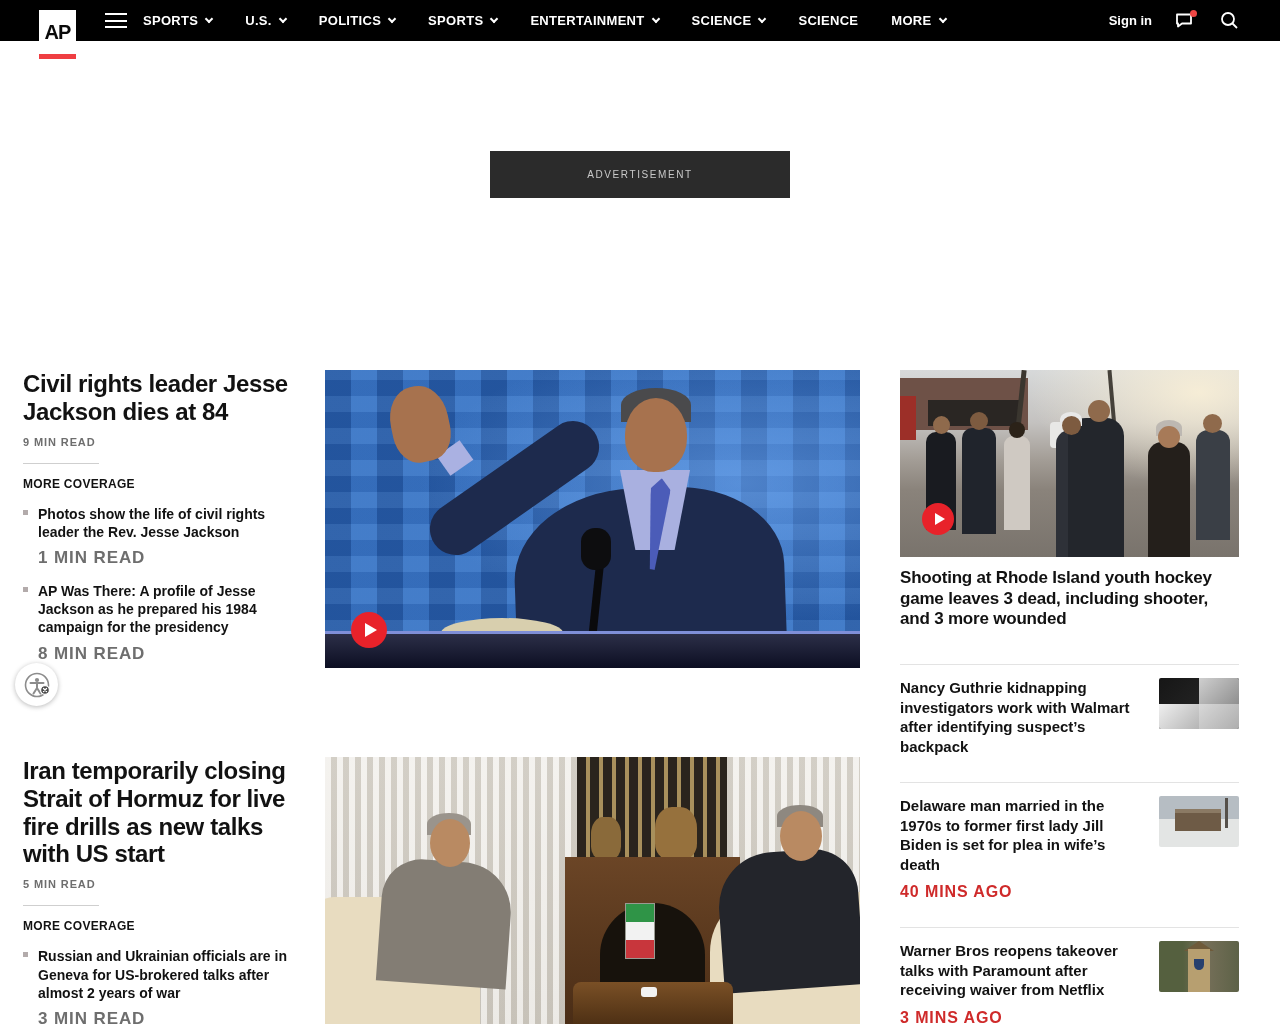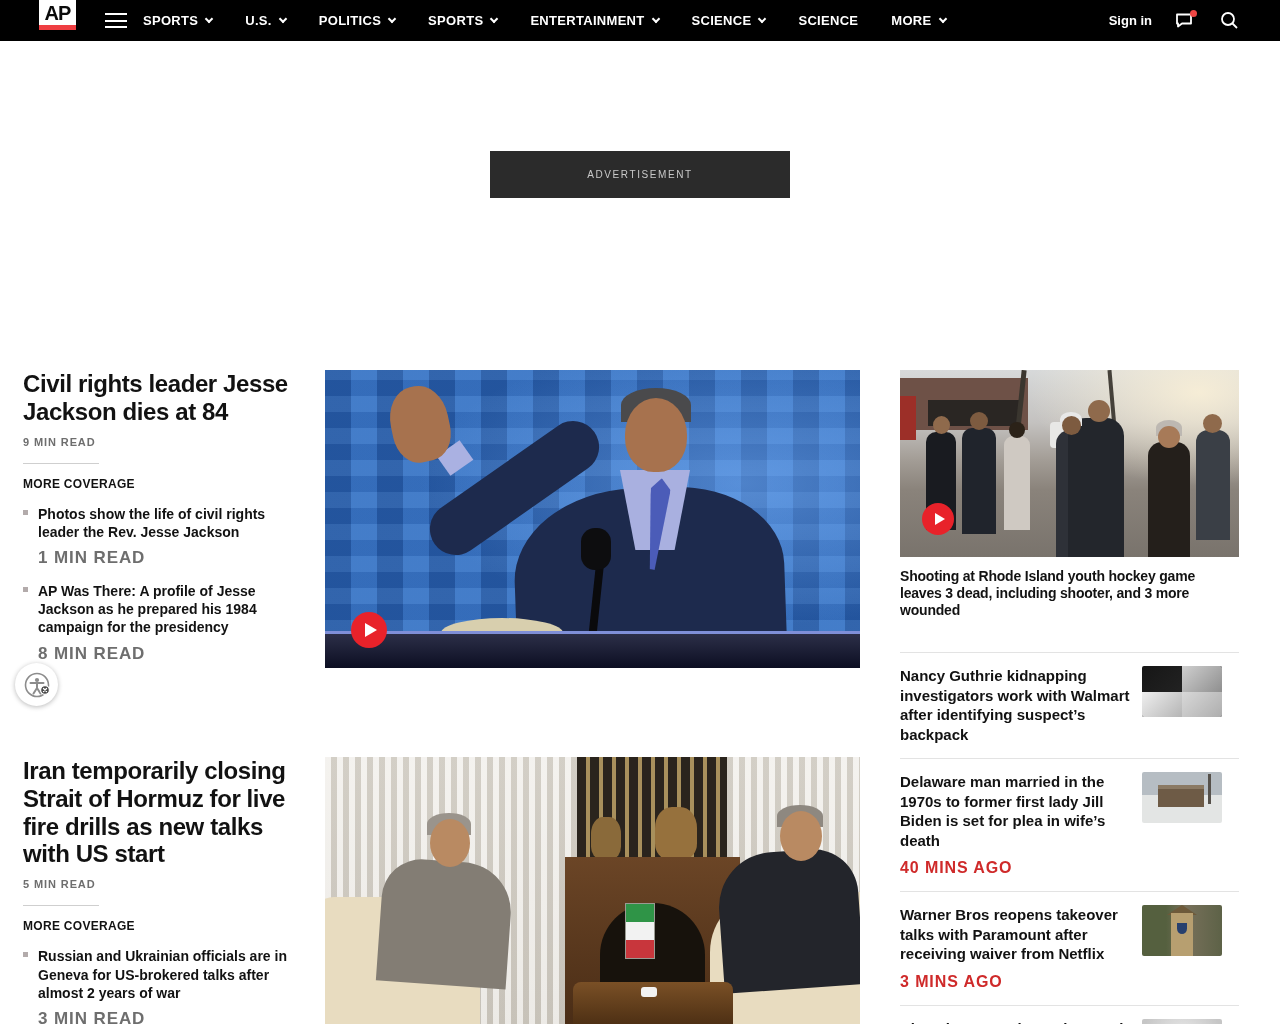--- a/index.html
+++ b/index.html
@@ -2,21 +2,21 @@
 <html><head>
 <meta charset="utf-8">
 <style>
   * { margin:0; padding:0; box-sizing:border-box; }
   html,body { background:#fff; }
   .page { position:relative; width:1280px; height:1024px; background:#fff; overflow:hidden;
           font-family:"Liberation Sans", sans-serif; }
 
   
   .topbar { position:absolute; left:0; top:0; width:1280px; height:41px; background:#000; z-index:20; }
-  .ap-logo { position:absolute; left:39px; top:0; width:37px; height:30px; background:#fff;
+  .ap-logo { position:absolute; left:39px; top:10px; width:37px; height:49px; background:#fff;
              display:flex; align-items:center; justify-content:center; cursor:pointer; }
   .ap-logo-text { font-weight:800; font-size:20px; letter-spacing:-1px; color:#0a0a0a; margin-top:-4px; }
   .ap-logo-red { position:absolute; left:0; bottom:0; width:100%; height:5px; background:#ef3e42; }
   .hamburger { position:absolute; left:105px; top:13px; width:22px; height:15px; display:flex;
                flex-direction:column; justify-content:space-between; cursor:pointer; }
   .hamburger span { display:block; width:22px; height:2px; background:#fff; }
   .main-nav { position:absolute; left:143px; top:0; height:41px; display:flex; align-items:center; gap:33px; }
   .nav-item { color:#fff; font-size:13px; font-weight:bold; letter-spacing:.3px; display:flex;
               align-items:center; gap:8px; cursor:pointer; white-space:nowrap; }
   .caret { width:6px; height:6px; border-right:2px solid #fff; border-bottom:2px solid #fff;
@@ -121,25 +121,25 @@
   .s-hug2h { left:162px; top:46px; width:19px; height:19px; background:#7d5b40; border-radius:50%; }
   .s-ladyR { left:248px; top:72px; width:42px; height:115px; background:#241f1b; border-radius:14px 14px 0 0; }
   .s-ladyRhair { left:256px; top:50px; width:26px; height:16px; background:#bdb8b2; border-radius:50% 50% 0 0; }
   .s-ladyRh { left:258px; top:56px; width:22px; height:22px; background:#a77a58; border-radius:50%; }
   .s-manR { left:296px; top:60px; width:34px; height:110px; background:#3a3f46; border-radius:12px 12px 0 0; }
   .s-manRh { left:303px; top:44px; width:19px; height:19px; background:#8f6a4c; border-radius:50%; }
   .shoot .play-btn { left:22px; bottom:22px; width:32px; height:32px; }
   .shoot .play-tri { border-left-width:10px; border-top-width:6px; border-bottom-width:6px; }
 
   
-  .r-head { position:absolute; left:900px; top:568px; width:339px; font-size:14px; font-weight:800;
+  .r-head { position:absolute; left:900px; top:568px; width:339px; font-size:17px; font-weight:800;
             line-height:1.22; color:#121212; letter-spacing:-.2px; cursor:pointer; }
   .r-list { position:absolute; left:900px; top:652px; width:339px; }
   .r-item { position:relative; border-top:1px solid #e3e3e3; padding:13px 0 14px; display:flex;
-            justify-content:flex-start; gap:2px; }
+            justify-content:space-between; gap:2px;margin-top:12px; }
   .r-text { width:240px; }
   .r-title { font-size:15px; font-weight:bold; line-height:1.3; color:#121212; cursor:pointer; }
   .r-time { margin-top:9px; font-size:16px; font-weight:bold; color:#cf2a2a; letter-spacing:.9px; }
   .thumb { position:relative; width:80px; height:51px; flex:none; overflow:hidden; border-radius:2px; cursor:pointer; }
   .thumb > div { position:absolute; }
   .t-guthrie { background:
       linear-gradient(135deg,#161616,#2e2e2e) ; }
   .tg-q2 { left:40px; top:0; width:40px; height:26px; background:linear-gradient(135deg,#cfcfcf,#8f8f8f); }
   .tg-q3 { left:0; top:26px; width:40px; height:25px; background:linear-gradient(135deg,#efefef,#b5b5b5); }
   .tg-q4 { left:40px; top:26px; width:40px; height:25px; background:linear-gradient(135deg,#d8d8d8,#aeaeae); }

